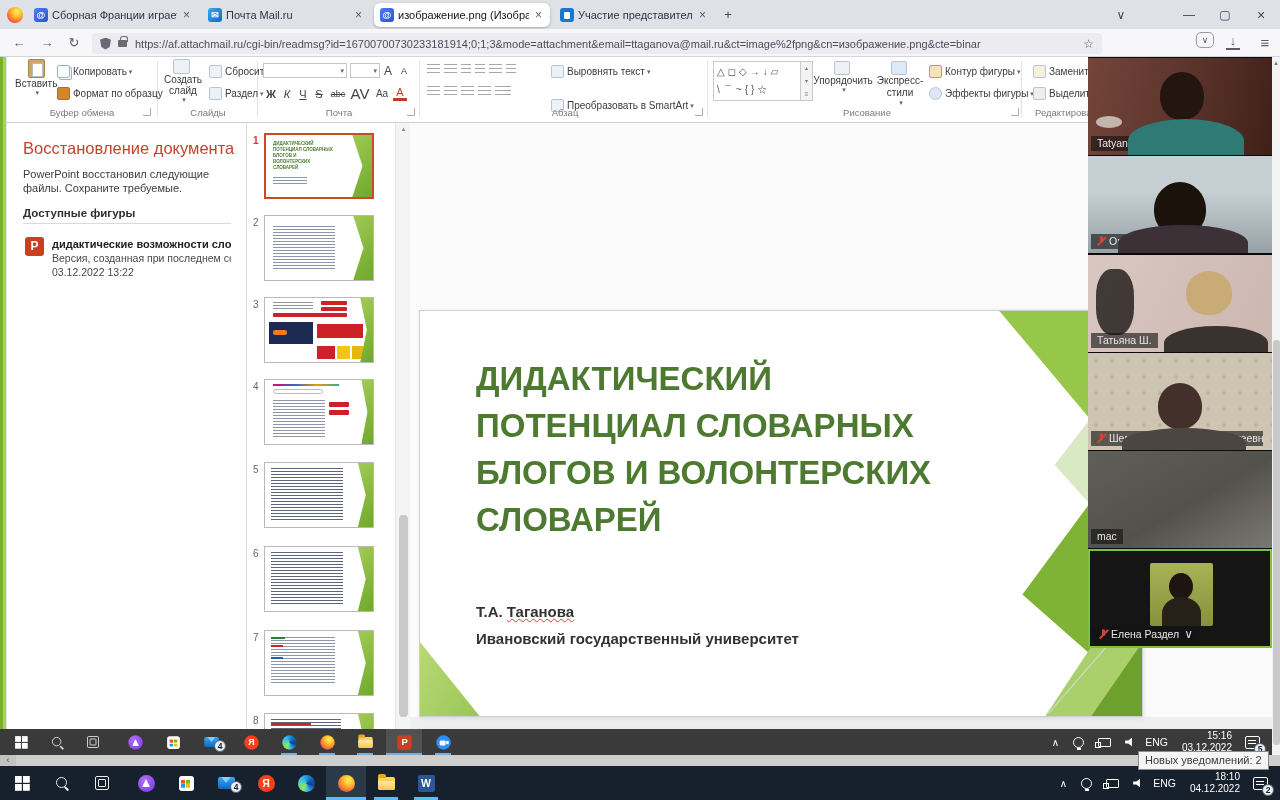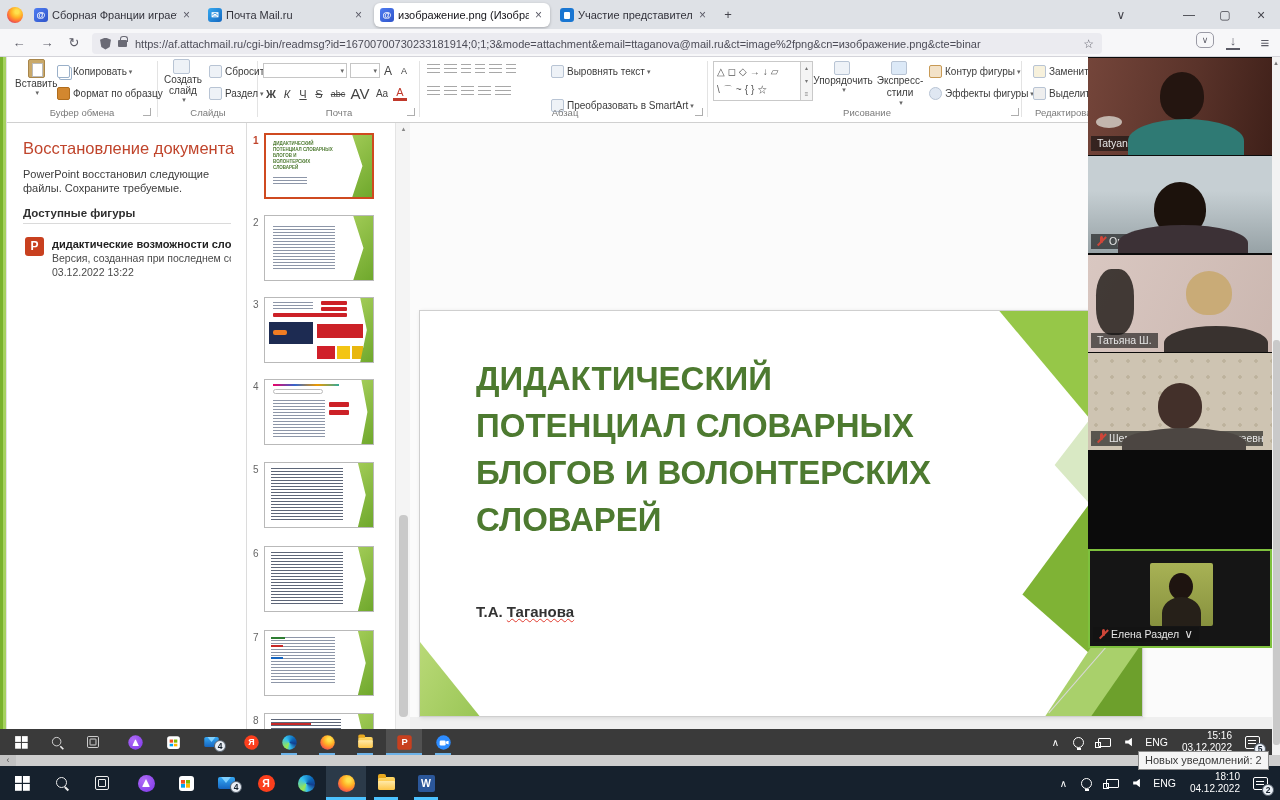--- a/index.html
+++ b/index.html
@@ -487,20 +487,21 @@
             <div class="d d4"></div>
             <div class="d d5"></div>
         </div>
         <div id="diagline"></div>
         <div class="deco" id="deco-bl"></div>
         <div id="slide-title">ДИДАКТИЧЕСКИЙ ПОТЕНЦИАЛ СЛОВАРНЫХ БЛОГОВ И ВОЛОНТЕРСКИХ СЛОВАРЕЙ</div>
         <div id="slide-author">
           <span>Т.А.</span>
           <span class="wavy">Таганова</span>
         </div>
+        <div id="slide-affil">Ивановский государственный университет</div>
       </div>
     </div>
 
     <div id="zoompanel">
       <div class="vtile v1" style="top:1px;height:97px;--hx:72px;--ht:14px;--hw:44px;--hh:48px;--hc:#241510;--bx:40px;--bw:116px;--bh:44px;--bc:#2f7a74">
         <div style="position:absolute;left:8px;top:58px;width:26px;height:12px;background:#d8d3cc;border-radius:50%;opacity:.8"></div>
         <div class="chip">
             <span>Tatyana Taganova</span>
           </div>
       </div>
@@ -513,20 +514,25 @@
       <div class="vtile v3" style="top:198px;height:97px;--hx:98px;--ht:16px;--hw:46px;--hh:44px;--hc:#c9ab77;--bx:76px;--bw:104px;--bh:34px;--bc:#39322f">
         <div class="prop"></div>
         <div class="chip">
             <span>Татьяна Ш.</span>
           </div>
       </div>
       <div class="vtile v4" style="top:296px;height:97px;--hx:70px;--ht:30px;--hw:44px;--hh:46px;--hc:#43302a;--bx:34px;--bw:124px;--bh:30px;--bc:#4c4642">
         <div class="chip">
             <span class="mic"></span>
             <span>Шеменкова Светлана Сергеевна</span>
+          </div>
+      </div>
+      <div class="vtile v5" style="top:394px;height:97px;--hc:transparent;--bc:transparent">
+        <div class="chip">
+            <span>mac</span>
           </div>
       </div>
       <div class="vtile v6" style="top:492px;height:99px;--hc:transparent;--bc:transparent">
         <div class="photo"></div>
         <div class="chip">
           <span class="mic"></span>
           <span>Елена Раздел</span>
           <span class="vchev">∨</span>
         </div>
       </div>

